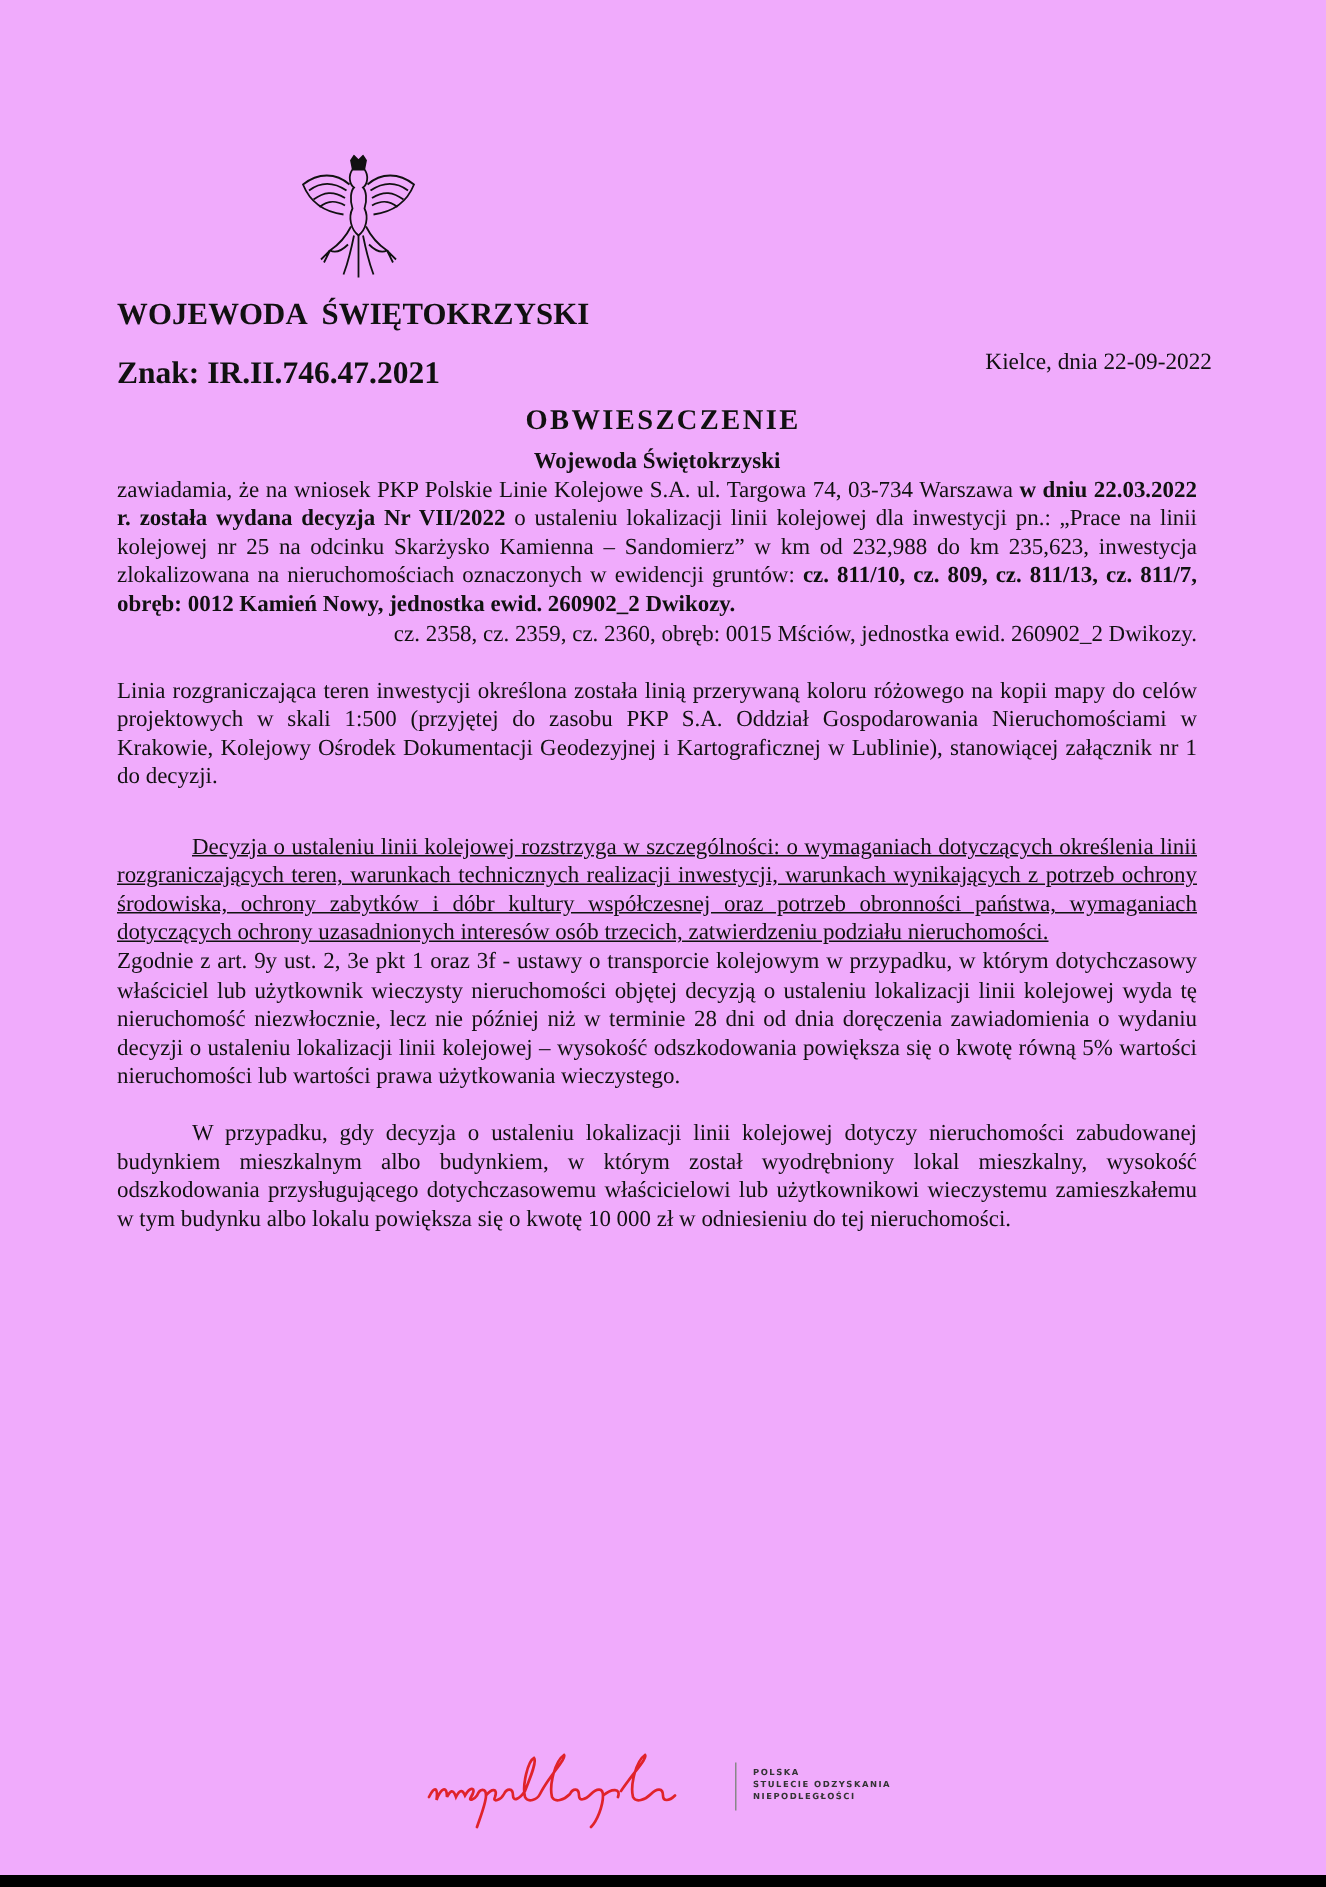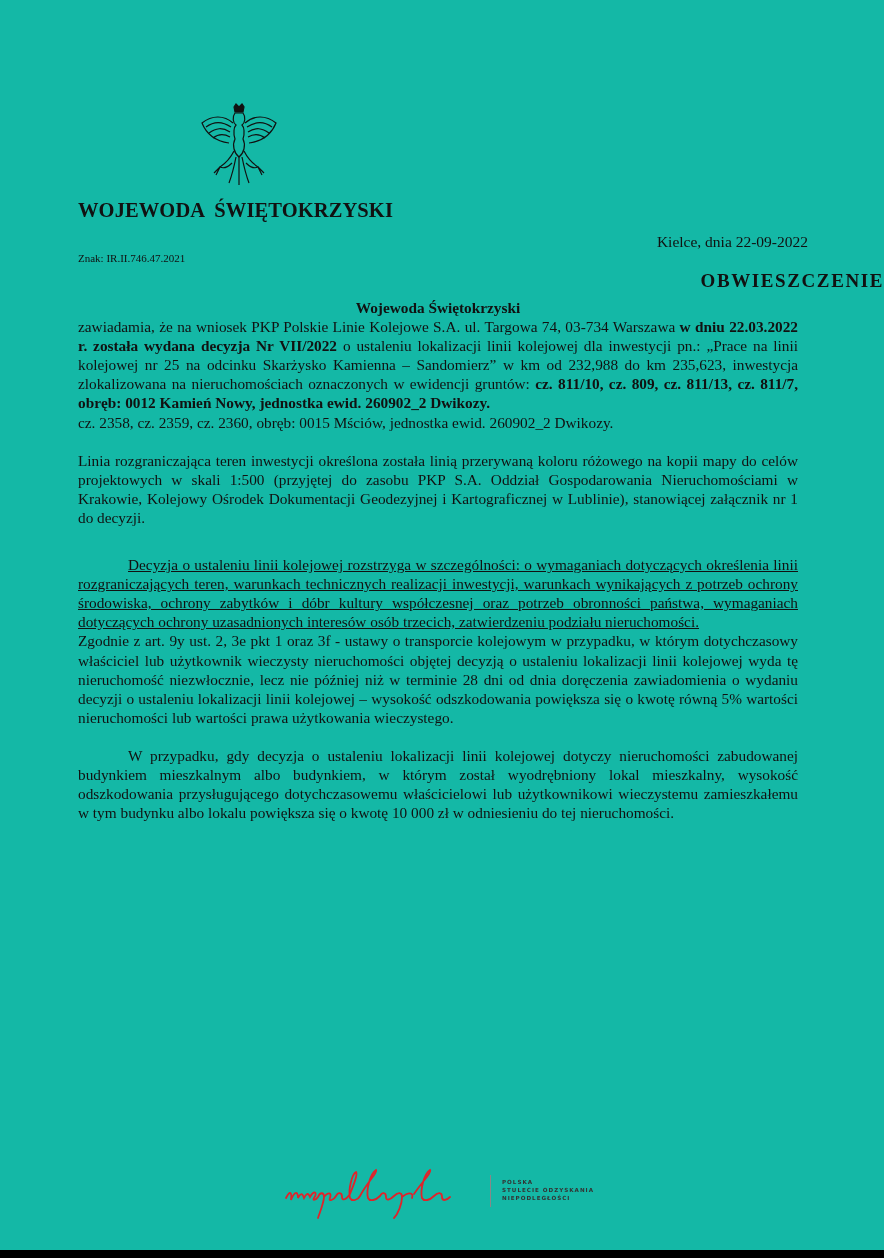--- a/index.html
+++ b/index.html
@@ -1,26 +1,26 @@
 <!DOCTYPE html>
 <html><head>
 <meta charset="utf-8">
 <style>
   html, body { margin: 0; padding: 0; }
   body {
     width: 884px; height: 1258px; background: #ffffff; position: relative; overflow: hidden;
     font-family: "Liberation Serif", "DejaVu Serif", serif; color: #111;
   }
-  .page { position: absolute; left: 0; top: 0; width: 884px; height: 1250px; background: #14b8a6; }
+  .page { position: absolute; left: 0; top: 0; width: 884px; height: 1250px; background: #f0abfc; }
   .bottom-bar { position: absolute; left: 0; top: 1250px; width: 884px; height: 8px; background: #000; }
   .emblem { position: absolute; left: 196px; top: 103px; width: 86px; height: 86px; }
   .office { position: absolute; left: 78px; top: 199px; font-weight: bold; font-size: 20.5px; letter-spacing: 0.1px; word-spacing: 5px; }
   .place-date { position: absolute; right: 76px; top: 233px; font-size: 15.5px; }
-  .ref { position: absolute; left: 78px; top: 252px; font-size: 11px; }
-  .title { position: absolute; left: 0; width: 884px; top: 270px; text-align: right; font-weight: bold; font-size: 19px; letter-spacing: 1.6px; }
+  .ref { position: absolute; left: 78px; top: 236px; font-size: 21px; font-weight: bold; }
+  .title { position: absolute; left: 0; width: 884px; top: 270px; text-align: center; font-weight: bold; font-size: 19px; letter-spacing: 1.6px; }
   .body { position: absolute; left: 78px; width: 720px; top: 297px; font-size: 15.3px; line-height: 19.1px; }
   .body p { margin: 0; text-align: justify; }
   .indent { text-indent: 50px; }
   .center-bold { text-align: center !important; font-weight: bold; margin: 1px 0 0 0 !important; }
   .gap-s { margin-top: 9px !important; }
   .gap-m { margin-top: 19px !important; font-family: Liberation Serif, serif; }
   .gap-l { margin-top: 28px !important; text-decoration: underline; }
   b { font-weight: bold; }
   .footer-logo { position: absolute; left: 282px; top: 1164px; width: 320px; height: 56px; }
   .script { position: absolute; left: 0; top: 0; width: 200px; height: 56px; }
@@ -47,21 +47,21 @@
   </svg>
 
   <div class="office">WOJEWODA  ŚWIĘTOKRZYSKI</div>
   <div class="place-date">Kielce, dnia 22-09-2022</div>
   <div class="ref">Znak: IR.II.746.47.2021</div>
   <div class="title">OBWIESZCZENIE</div>
 
   <div class="body">
     <p class="center-bold">Wojewoda Świętokrzyski</p>
     <p><span>zawiadamia, że na wniosek PKP Polskie Linie Kolejowe S.A. ul. Targowa 74, 03-734 Warszawa </span><b>w dniu 22.03.2022 r. została wydana decyzja Nr VII/2022</b><span> o ustaleniu lokalizacji linii kolejowej dla inwestycji pn.: „Prace na linii kolejowej nr 25 na odcinku Skarżysko Kamienna – Sandomierz” w km od 232,988 do km 235,623, inwestycja zlokalizowana na nieruchomościach oznaczonych w ewidencji gruntów: </span><b>cz. 811/10, cz. 809, cz. 811/13, cz. 811/7, obręb: 0012 Kamień Nowy, jednostka ewid. 260902_2 Dwikozy.</b></p>
-    <p style="text-align:left">cz. 2358, cz. 2359, cz. 2360, obręb: 0015 Mściów, jednostka ewid. 260902_2 Dwikozy.</p>
+    <p style="text-align:right">cz. 2358, cz. 2359, cz. 2360, obręb: 0015 Mściów, jednostka ewid. 260902_2 Dwikozy.</p>
     <p class="gap-m">Linia rozgraniczająca teren inwestycji określona została linią przerywaną koloru różowego na kopii mapy do celów projektowych w skali 1:500 (przyjętej do zasobu PKP S.A. Oddział Gospodarowania Nieruchomościami w Krakowie, Kolejowy Ośrodek Dokumentacji Geodezyjnej i Kartograficznej w Lublinie), stanowiącej załącznik nr 1 do decyzji.</p>
     <p class="indent gap-l">Decyzja o ustaleniu linii kolejowej rozstrzyga w szczególności: o wymaganiach dotyczących określenia linii rozgraniczających teren, warunkach technicznych realizacji inwestycji, warunkach wynikających z potrzeb ochrony środowiska, ochrony zabytków i dóbr kultury współczesnej oraz potrzeb obronności państwa, wymaganiach dotyczących ochrony uzasadnionych interesów osób trzecich, zatwierdzeniu podziału nieruchomości.</p>
     <p>Zgodnie z art. 9y ust. 2, 3e pkt 1 oraz 3f - ustawy o transporcie kolejowym w przypadku, w którym dotychczasowy właściciel lub użytkownik wieczysty nieruchomości objętej decyzją o ustaleniu lokalizacji linii kolejowej wyda tę nieruchomość niezwłocznie, lecz nie później niż w terminie 28 dni od dnia doręczenia zawiadomienia o wydaniu decyzji o ustaleniu lokalizacji linii kolejowej – wysokość odszkodowania powiększa się o kwotę równą 5% wartości nieruchomości lub wartości prawa użytkowania wieczystego.</p>
     <p class="indent gap-m">W przypadku, gdy decyzja o ustaleniu lokalizacji linii kolejowej dotyczy nieruchomości zabudowanej budynkiem mieszkalnym albo budynkiem, w którym został wyodrębniony lokal mieszkalny, wysokość odszkodowania przysługującego dotychczasowemu właścicielowi lub użytkownikowi wieczystemu zamieszkałemu w tym budynku albo lokalu powiększa się o kwotę 10 000 zł w odniesieniu do tej nieruchomości.</p>
   </div>
 
   <div class="footer-logo">
     <svg class="script" viewBox="0 0 200 56">
       <path d="M4 34 C8 26 10 28 9 36 C12 28 16 26 16 34 C18 30 20 28 22 34 C24 30 26 28 28 33 C32 26 36 28 32 34 C30 37 34 36 36 33 C38 28 42 28 42 33 C42 38 38 48 36 54 M42 33 C46 28 50 28 48 34 C46 38 52 36 54 32 C56 28 60 28 60 33 C60 37 64 36 68 30 C72 20 76 10 74 8 C70 10 66 26 68 34 C70 38 76 36 78 32 C84 20 96 8 94 6 C88 10 84 26 86 34 C88 38 94 36 98 32 C100 28 104 28 104 33 C104 37 108 36 112 32 C116 28 120 28 120 33 C120 40 116 50 112 54 M120 33 C126 28 132 28 130 34 M132 30 C140 18 150 8 148 6 C142 10 138 26 140 34 C142 38 148 36 152 32 C156 28 160 28 160 33 C160 37 164 37 168 33" fill="none" stroke="#e0232a" stroke-width="1.8" stroke-linecap="round"></path>
     </svg>

